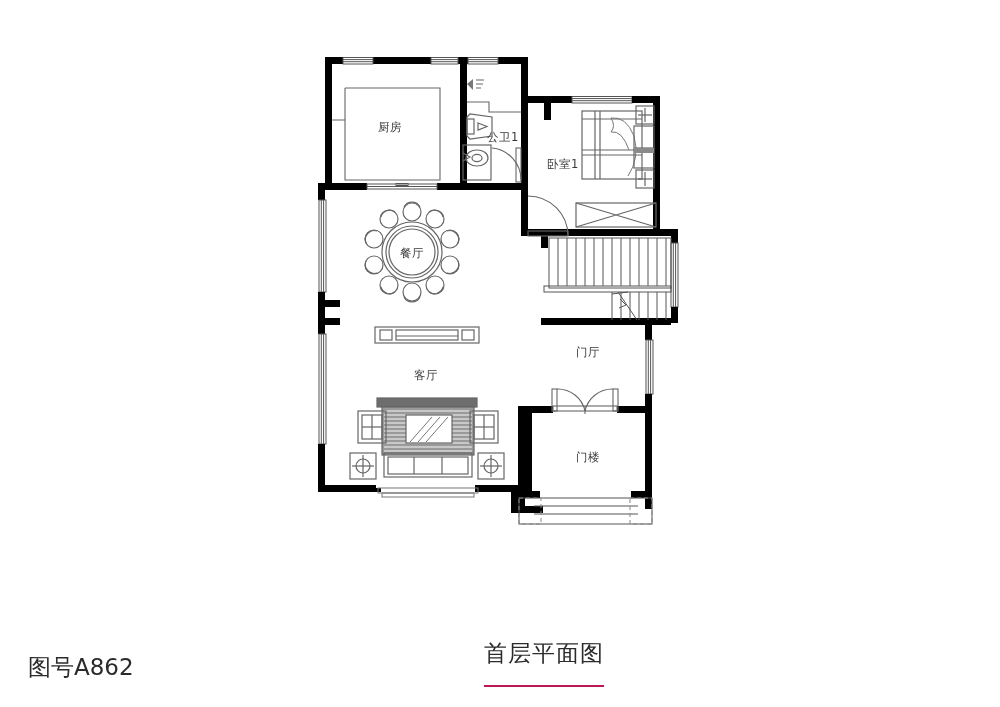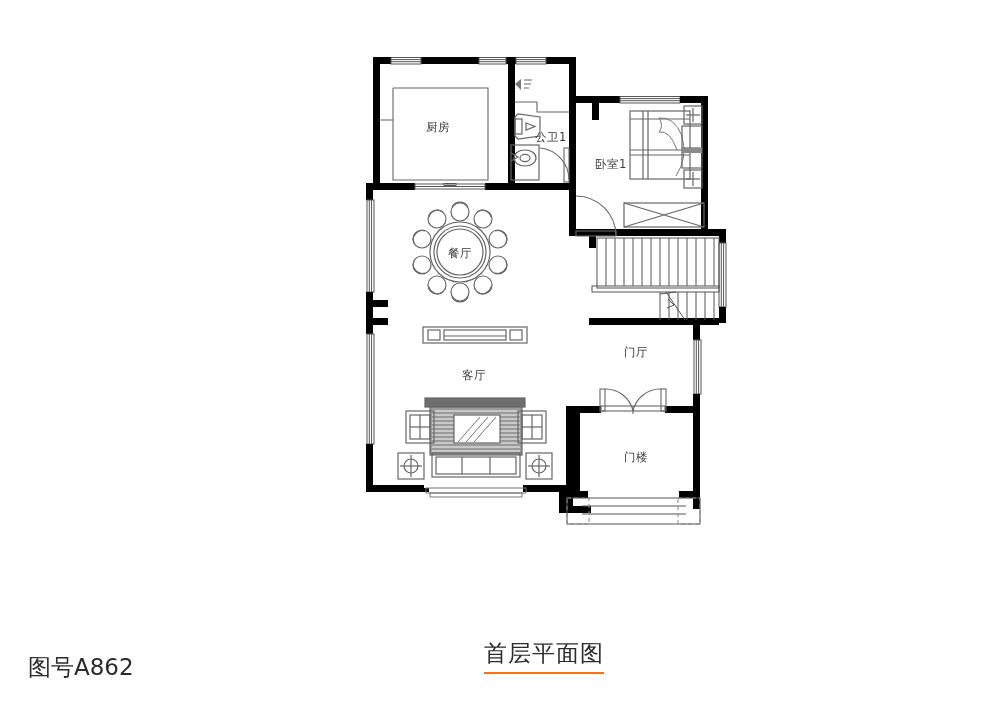--- a/index.html
+++ b/index.html
@@ -3,43 +3,43 @@
 <meta charset="utf-8">
 <style>
   html,body{margin:0;padding:0;}
   body{
     width:1000px;height:707px;
     background:#ffffff;
     font-family:"Liberation Sans","DejaVu Sans",sans-serif;
     position:relative;
     overflow:hidden;
   }
-  #plan-root{position:absolute;inset:0;margin-left:48px;}
+  #plan-root{position:absolute;inset:0;}
   svg{display:block;}
   .wall{fill:#000;}
   .thinline{fill:none;stroke:#555;stroke-width:1;}
   .thinline2{fill:none;stroke:#666;stroke-width:1.1;}
   .furn{fill:none;stroke:#666;stroke-width:1.2;}
   .furnlight{fill:none;stroke:#777;stroke-width:1;}
   .dash{fill:none;stroke:#888;stroke-width:1;stroke-dasharray:4 3;}
   .rm-label{
     font-family:"DejaVu Sans","Liberation Sans",sans-serif;
     font-size:11.5px;fill:#3a3a3a;
     text-anchor:middle;letter-spacing:0.5px;
   }
   .title-text{
     position:absolute;
     font-family:"DejaVu Sans","Liberation Sans",sans-serif;
     color:#2b2b2b;
   }
   #plan-title{
     left:484px;top:638px;
     font-size:23px;
-    border-bottom:2px solid #f97316;
-    padding-bottom:3px;
+    border-bottom:2px solid #be185d;
+    padding-bottom:16px;
     letter-spacing:1px;
   }
   #drawing-no{
     left:28px;top:652px;
     font-size:23px;
     font-weight:400;
     letter-spacing:0px;
   }
 </style>
 </head>

